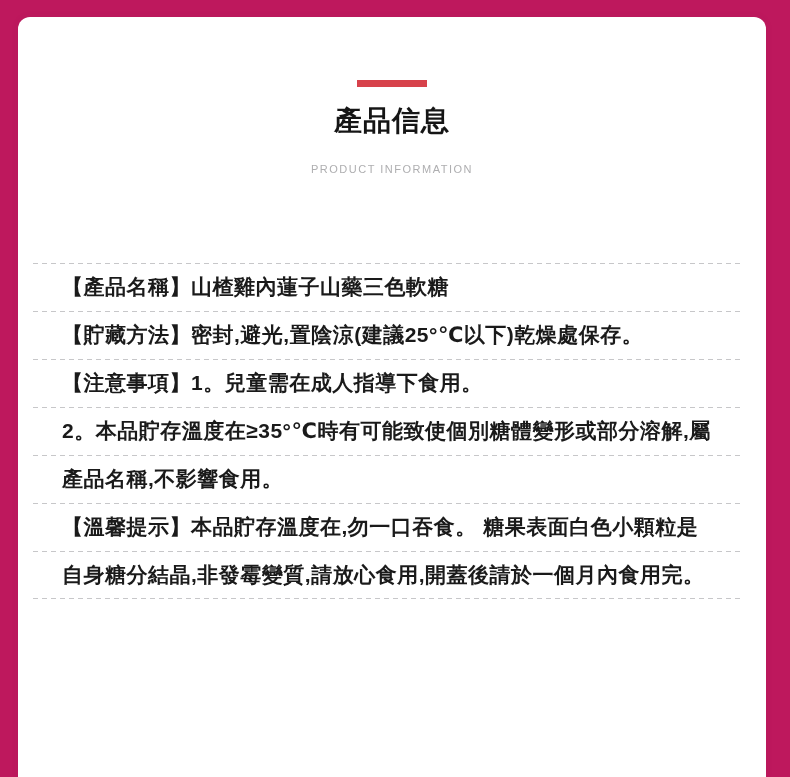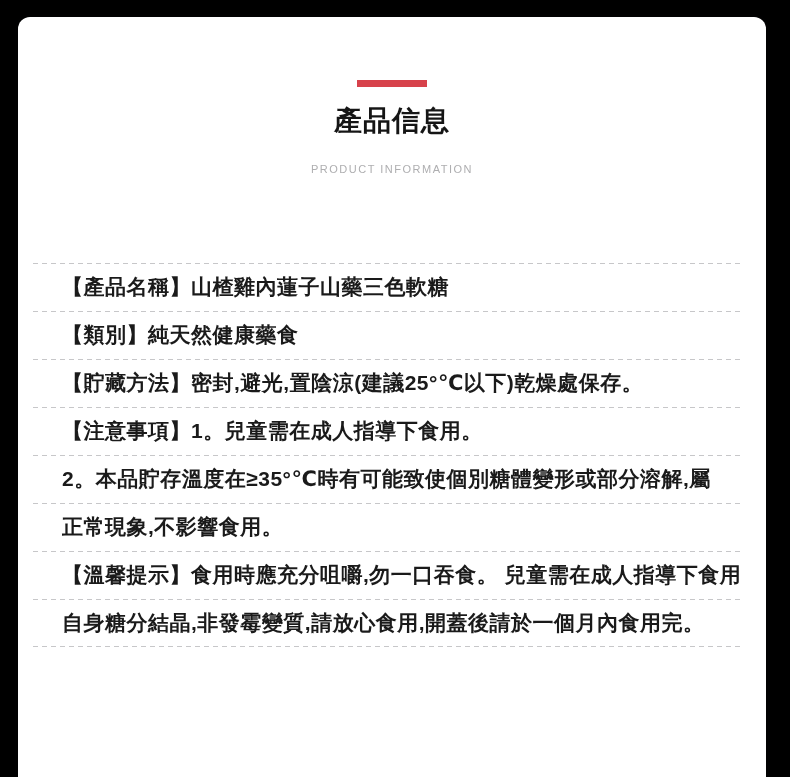--- a/index.html
+++ b/index.html
@@ -77,50 +77,47 @@
   .row-text {
     font-size:21px;
     font-weight:700;
     color:#1a1a1a;
     letter-spacing:0.5px;
   }
 </style>
 </head>
 <body>
 
-<div class="page" style="background: #000000;">
+<div class="page" style="background: #be185d;">
   <div class="card" style="background: rgb(255, 255, 255);">
 
     <div>
       <div class="accent-bar" style="background: rgb(215, 66, 75);"></div>
       <h1 class="title">產品信息</h1>
       <div class="subtitle">PRODUCT INFORMATION</div>
     </div>
 
     <div class="info-list">
         <div class="row">
     <span class="row-text">【產品名稱】山楂雞內蓮子山藥三色軟糖</span>
   </div>
         <div class="row">
-    <span class="row-text">【類別】純天然健康藥食</span>
-  </div>
-        <div class="row">
     <span class="row-text">【貯藏方法】密封,避光,置陰涼(建議25°℃以下)乾燥處保存。</span>
   </div>
         <div class="row">
     <span class="row-text">【注意事項】1。兒童需在成人指導下食用。</span>
   </div>
         <div class="row">
     <span class="row-text">2。本品貯存溫度在≥35°℃時有可能致使個別糖體變形或部分溶解,屬</span>
   </div>
         <div class="row">
-    <span class="row-text">正常現象,不影響食用。</span>
+    <span class="row-text">產品名稱,不影響食用。</span>
   </div>
         <div class="row">
-    <span class="row-text">【溫馨提示】食用時應充分咀嚼,勿一口吞食。 兒童需在成人指導下食用</span>
+    <span class="row-text">【溫馨提示】本品貯存溫度在,勿一口吞食。 糖果表面白色小顆粒是</span>
   </div>
         <div class="row">
     <span class="row-text">自身糖分結晶,非發霉變質,請放心食用,開蓋後請於一個月內食用完。</span>
   </div>
       </div>
 
   </div>
 </div>
 
 </body></html>

